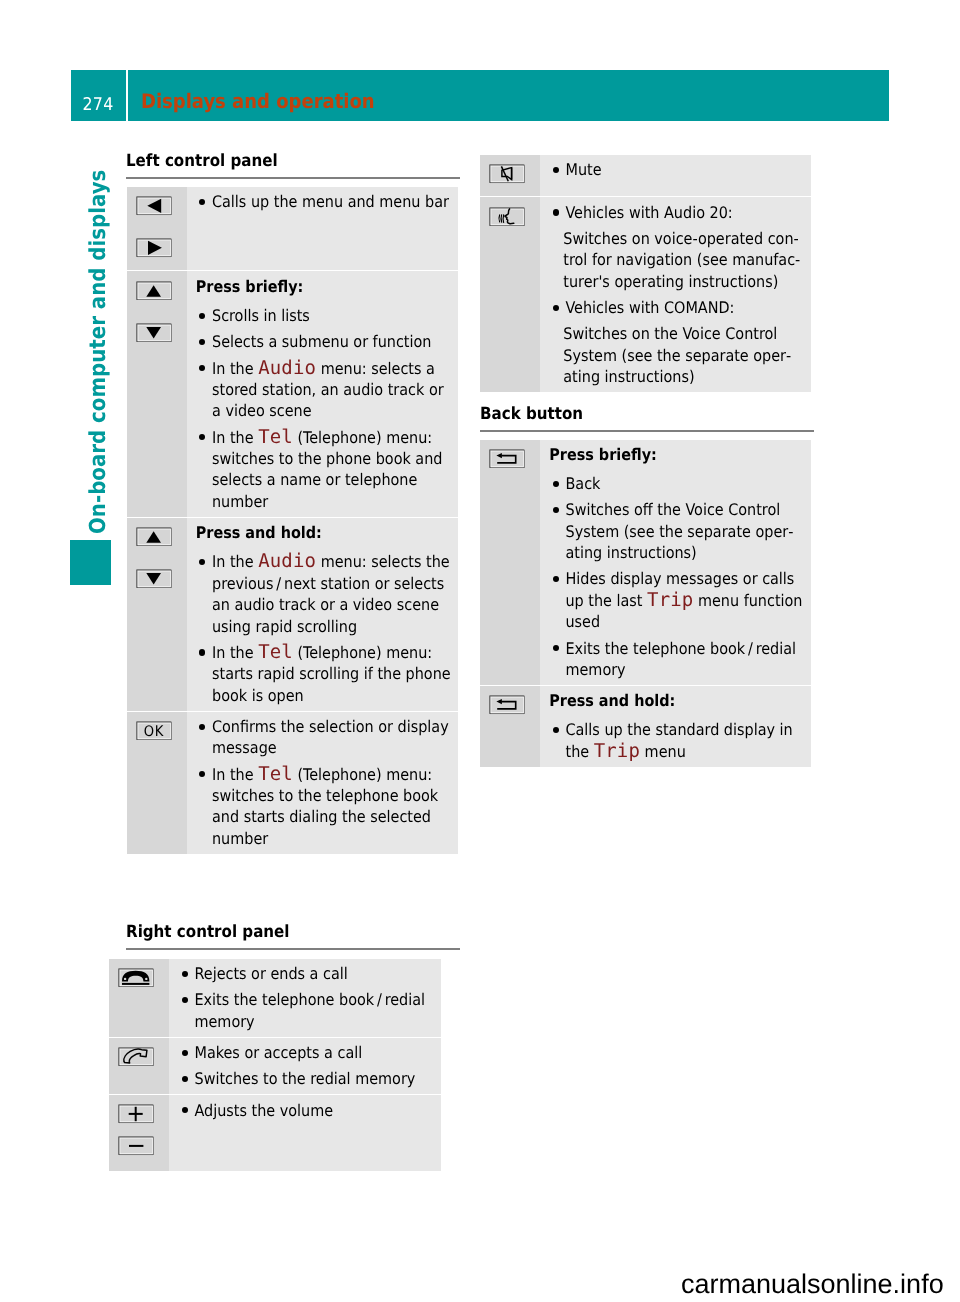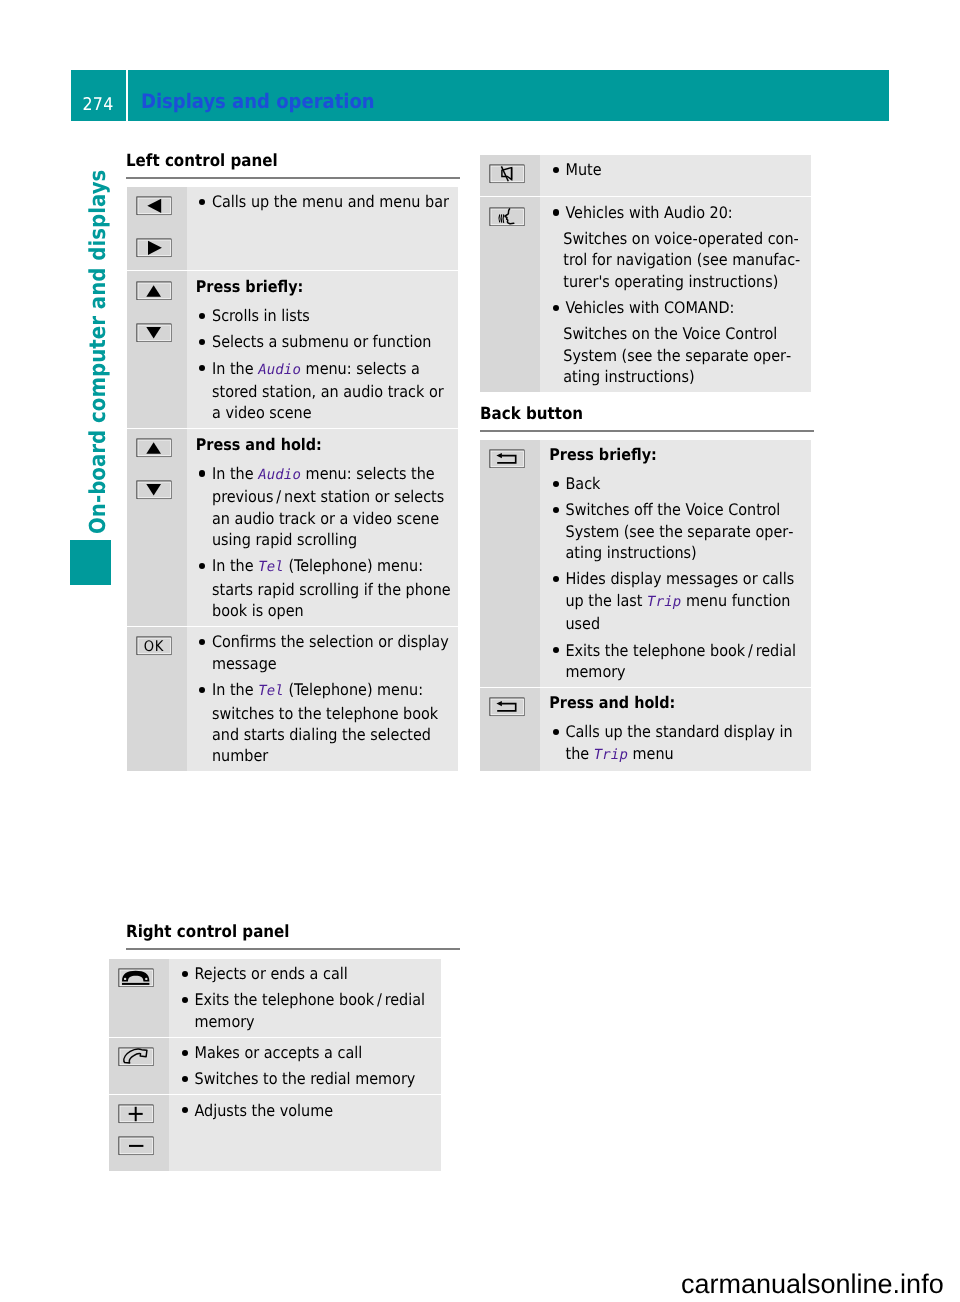--- a/index.html
+++ b/index.html
@@ -6,21 +6,21 @@
   html,body{margin:0;padding:0;background:#fff;}
   body{width:960px;height:1302px;font-family:"DejaVu Sans Condensed","DejaVu Sans",sans-serif;color:#000;
         -webkit-font-smoothing:antialiased;text-rendering:geometricPrecision;}
   .page{position:relative;width:960px;height:1302px;overflow:hidden;background:#fff;}
 
   
   .hdr-num{position:absolute;left:70.5px;top:69.5px;width:55px;height:51.5px;background:#009a9b;
            color:#fff;font-weight:normal;font-size:17.6px;letter-spacing:.2px;
            text-align:center;padding-top:27.5px;box-sizing:border-box;line-height:17.6px;}
   .hdr-bar{position:absolute;left:128px;top:69.5px;width:761px;height:51.5px;background:#009a9b;}
-  .hdr-title{position:absolute;left:141px;top:90.6px;color:#1d4ed8;font-weight:bold;
+  .hdr-title{position:absolute;left:141px;top:90.6px;color:#c2410c;font-weight:bold;
              font-size:20px;line-height:20px;letter-spacing:0px;}
 
   
   .chap{position:absolute;left:0;top:0;}
   .chap-text{position:absolute;left:88px;top:534px;color:#009a9b;font-weight:bold;
              font-size:22px;line-height:22px;
              transform-origin:0 0;transform:rotate(-90deg);white-space:nowrap;}
   .chap-block{position:absolute;left:70px;top:540px;width:40.5px;height:45px;background:#009a9b;}
 
   
@@ -35,21 +35,21 @@
   .tcol{flex:1;padding:4.42px 6.2px 4.52px 9.3px;background:#e7e7e7;}
 
   .ttl{font-weight:bold;font-size:16px;line-height:21.41px;margin:0 0 7.75px 0;}
   ul.b{margin:0;padding:0;list-style:none;}
   ul.b li{position:relative;padding-left:16.2px;font-size:16px;line-height:21.41px;margin-bottom:4.89px;}
   ul.b li:last-child{margin-bottom:0;}
   ul.b li:before{content:"";position:absolute;left:3.4px;top:7.6px;width:6.2px;height:6.2px;
                  border-radius:50%;background:#000;}
   ul.b li.nb{padding-left:14px;}
   ul.b li.nb:before{display:none;}
-  .mono{font-family:"DejaVu Sans Mono",monospace;color:#4c1d95;font-size:14px;letter-spacing:0.15px;font-style:italic;}
+  .mono{font-family:"DejaVu Sans Mono",monospace;color:#7f1d1d;font-size:19px;letter-spacing:0.15px;}
 
   
   .key{display:block;width:36px;height:29px;line-height:0;margin:0 0 13px 9px;box-sizing:border-box;}
   .icol.tight .key{margin-bottom:2.9px;}
   .key:last-child{margin-bottom:0;}
 
   
   .wm{position:absolute;color:#000000;font-family:"Liberation Sans",sans-serif;font-size:27px;line-height:27px;letter-spacing:0px;}
 </style>
 </head>
@@ -112,20 +112,21 @@
               <rect x="2.3" y="2.4" width="31.8" height="15.0" fill="#d5d5d5"></rect>
               <polygon points="10.3,4.0 25.0,4.0 17.65,15.6" fill="#000"></polygon>
             </svg></span>
         </div>
         <div class="tcol">
           <div class="ttl">Press briefly:</div>
           <ul class="b">
             <li class=""><span>Scrolls in lists</span></li>
             <li class=""><span>Selects a submenu or function</span></li>
             <li class=""><span>In the </span><span class="mono">Audio</span><span> menu: selects a stored station, an audio track or a video scene</span></li>
+            <li class=""><span>In the </span><span class="mono">Tel</span><span> (Telephone) menu: switches to the phone book and selects a name or telephone number</span></li>
           </ul>
         </div>
       </div>
       <div class="row">
         <div class="icol">
           <span class="key"><svg width="36" height="19.5" viewBox="0 0 36 19.5">
               <rect x="0" y="0" width="36" height="19.5" fill="#efefef"></rect>
               <rect x="0.4" y="0.5" width="35.2" height="18.6" fill="#3b3b3b"></rect>
               <rect x="0.4" y="0.5" width="34.4" height="17.8" fill="#6a6a6a"></rect>
               <rect x="1.5" y="1.6" width="33.4" height="16.7" fill="#fcfcfc"></rect>

